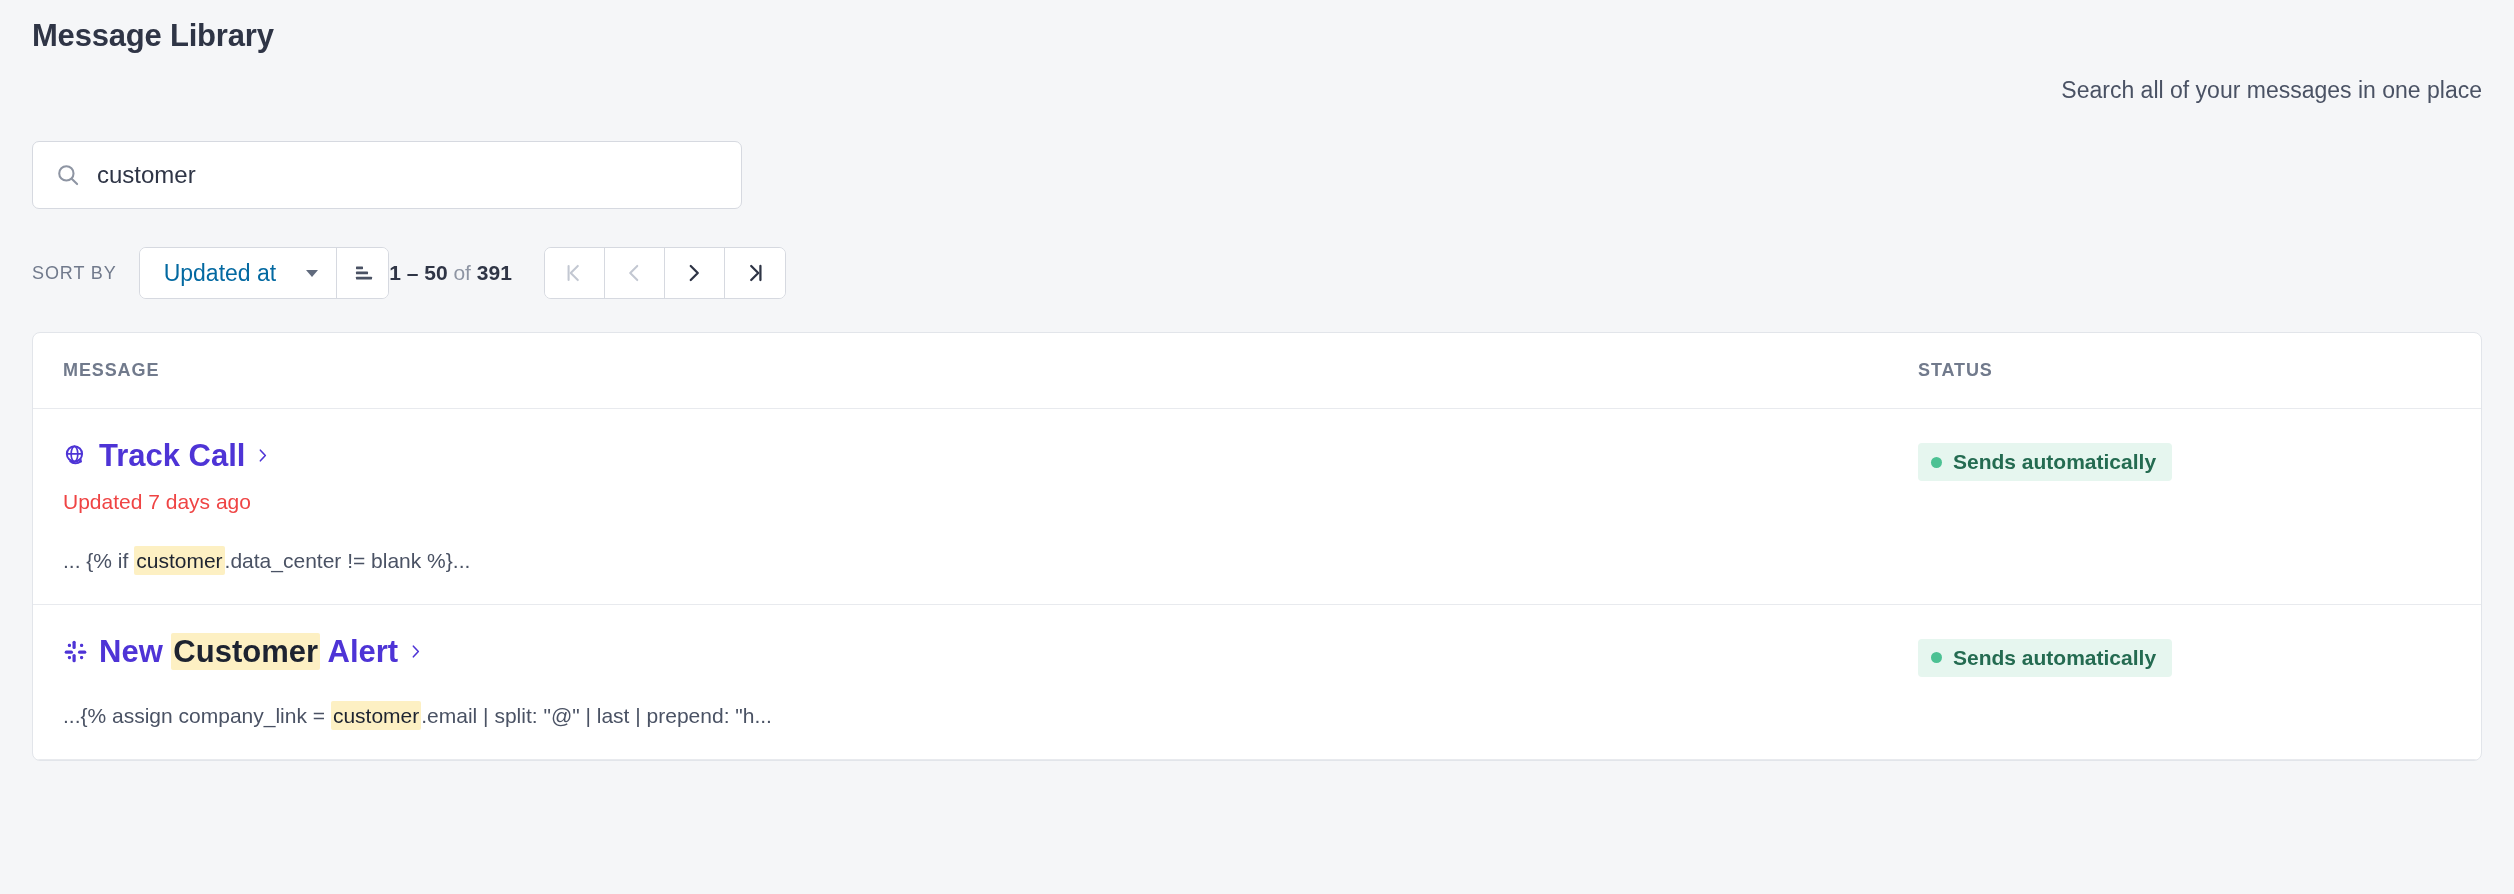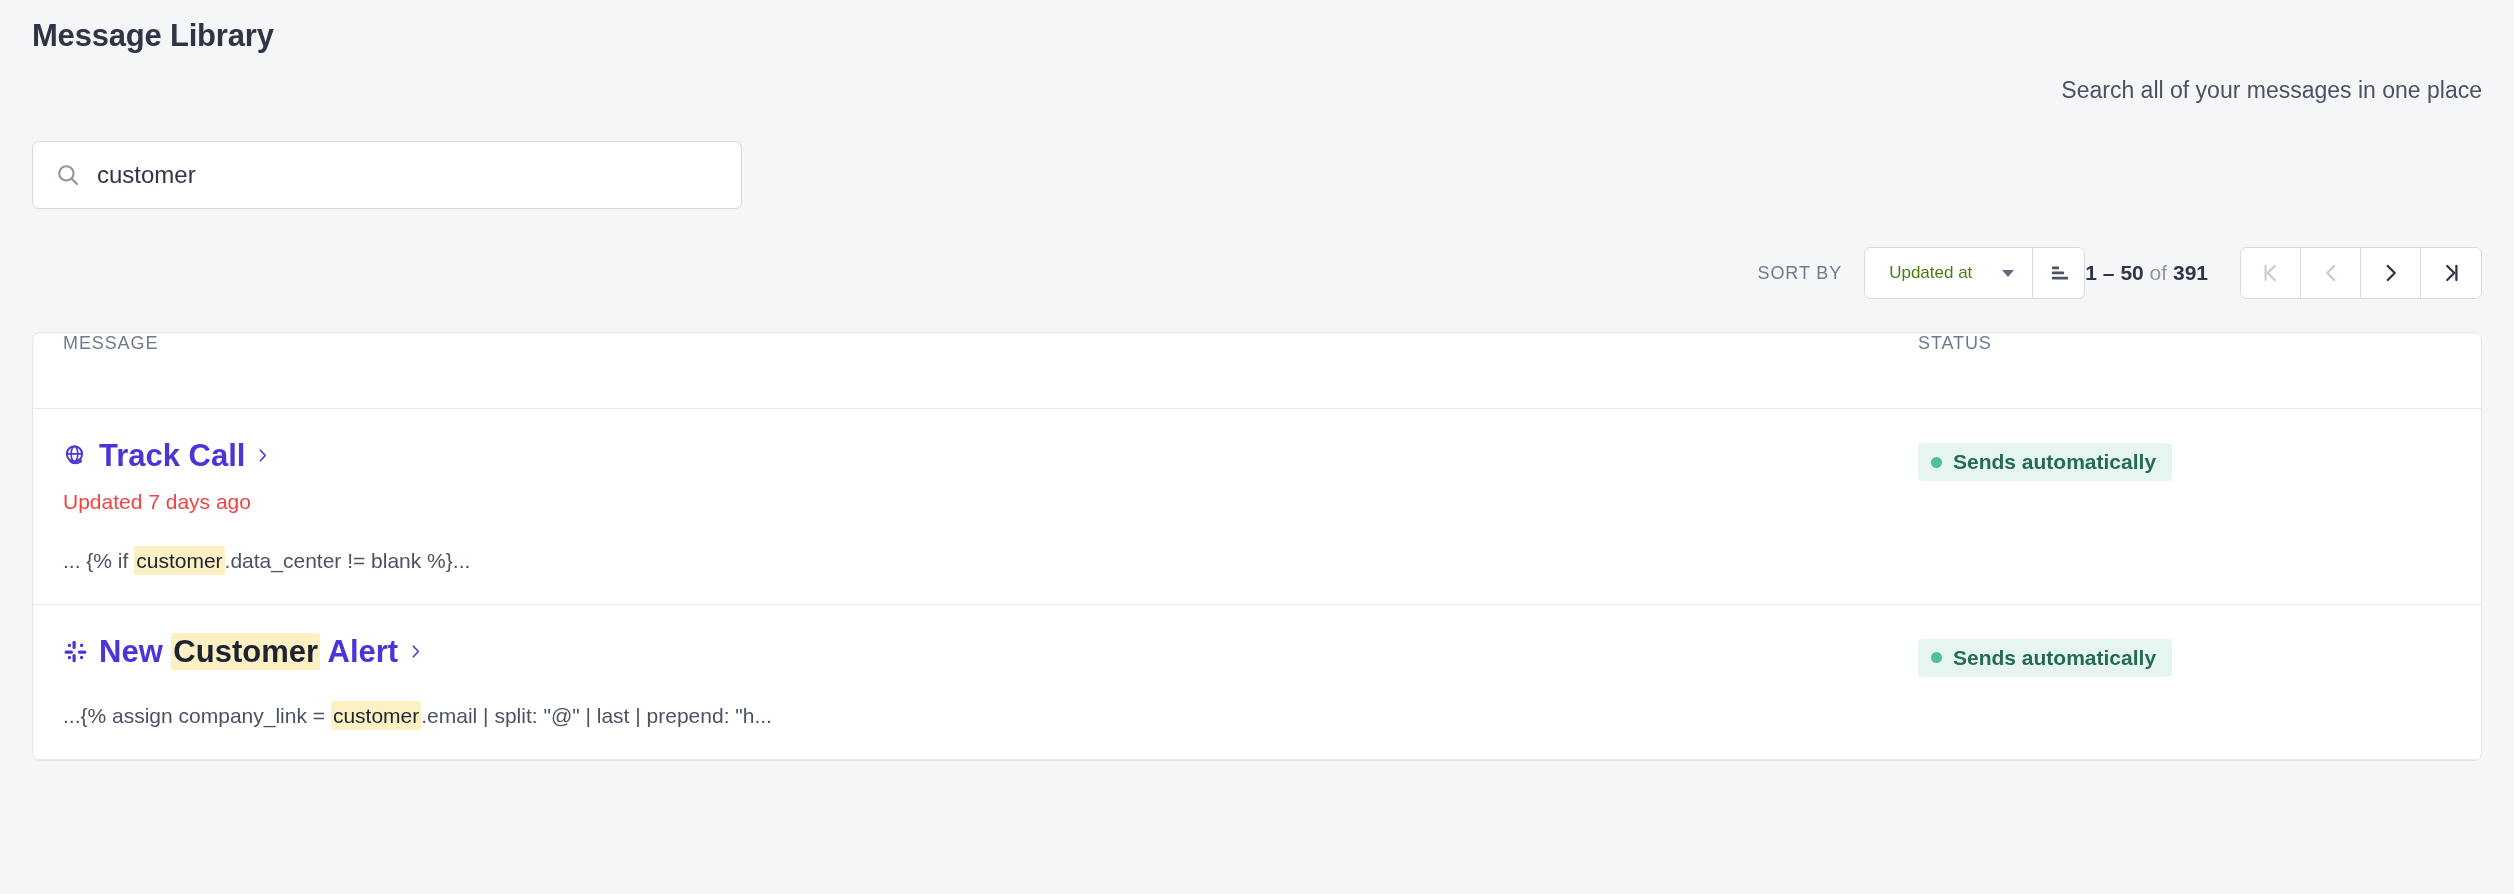--- a/index.html
+++ b/index.html
@@ -61,21 +61,21 @@
     height: 100%;
   }
   .search-input::placeholder { color: #9aa1ae; }
 
   
   .controls-row {
     margin-top: 38px;
     height: 52px;
     display: flex;
     align-items: center;
-    justify-content: flex-end;
+    justify-content: flex-start;
   }
   .sort-group { display: flex; align-items: center; }
   .sort-by-label {
     font-size: 18px;
     letter-spacing: 0.9px;
     color: #717a8c;
     font-weight: normal;
     margin-right: 22px;
     text-transform: uppercase;
   }
@@ -91,22 +91,22 @@
   .sort-select {
     display: flex;
     align-items: center;
     padding: 0 18px 0 24px;
     min-width: 155px;
     justify-content: space-between;
     cursor: pointer;
     background: #ffffff;
   }
   .sort-select-label {
-    font-size: 17px;
-    color: #4d7c0f;
+    font-size: 23px;
+    color: #0369a1;
     margin-right: 30px;
   }
   .caret {
     width: 0; height: 0;
     border-left: 6px solid transparent;
     border-right: 6px solid transparent;
     border-top: 7px solid #606a7d;
   }
   .sort-dir-btn {
     border-left: 1.6px solid #d6d9e0;
@@ -152,23 +152,25 @@
   
   .table-card {
     margin-top: 33px;
     background: #ffffff;
     border: 1.6px solid #e2e5ea;
     border-radius: 8px;
     overflow: hidden;
   }
   .table-head {
     display: flex;
+    align-items: center;
     height: 76px;
     padding: 0 30px;
     border-bottom: 1.6px solid #e8eaee;
+    font-weight: bold;
   }
   .col-message { flex: 0 0 1855px; }
   .col-status  { flex: 1 1 auto; }
   .th {
     font-size: 18px;
     letter-spacing: 0.9px;
     color: #717a8c;
     text-transform: uppercase;
   }
 

